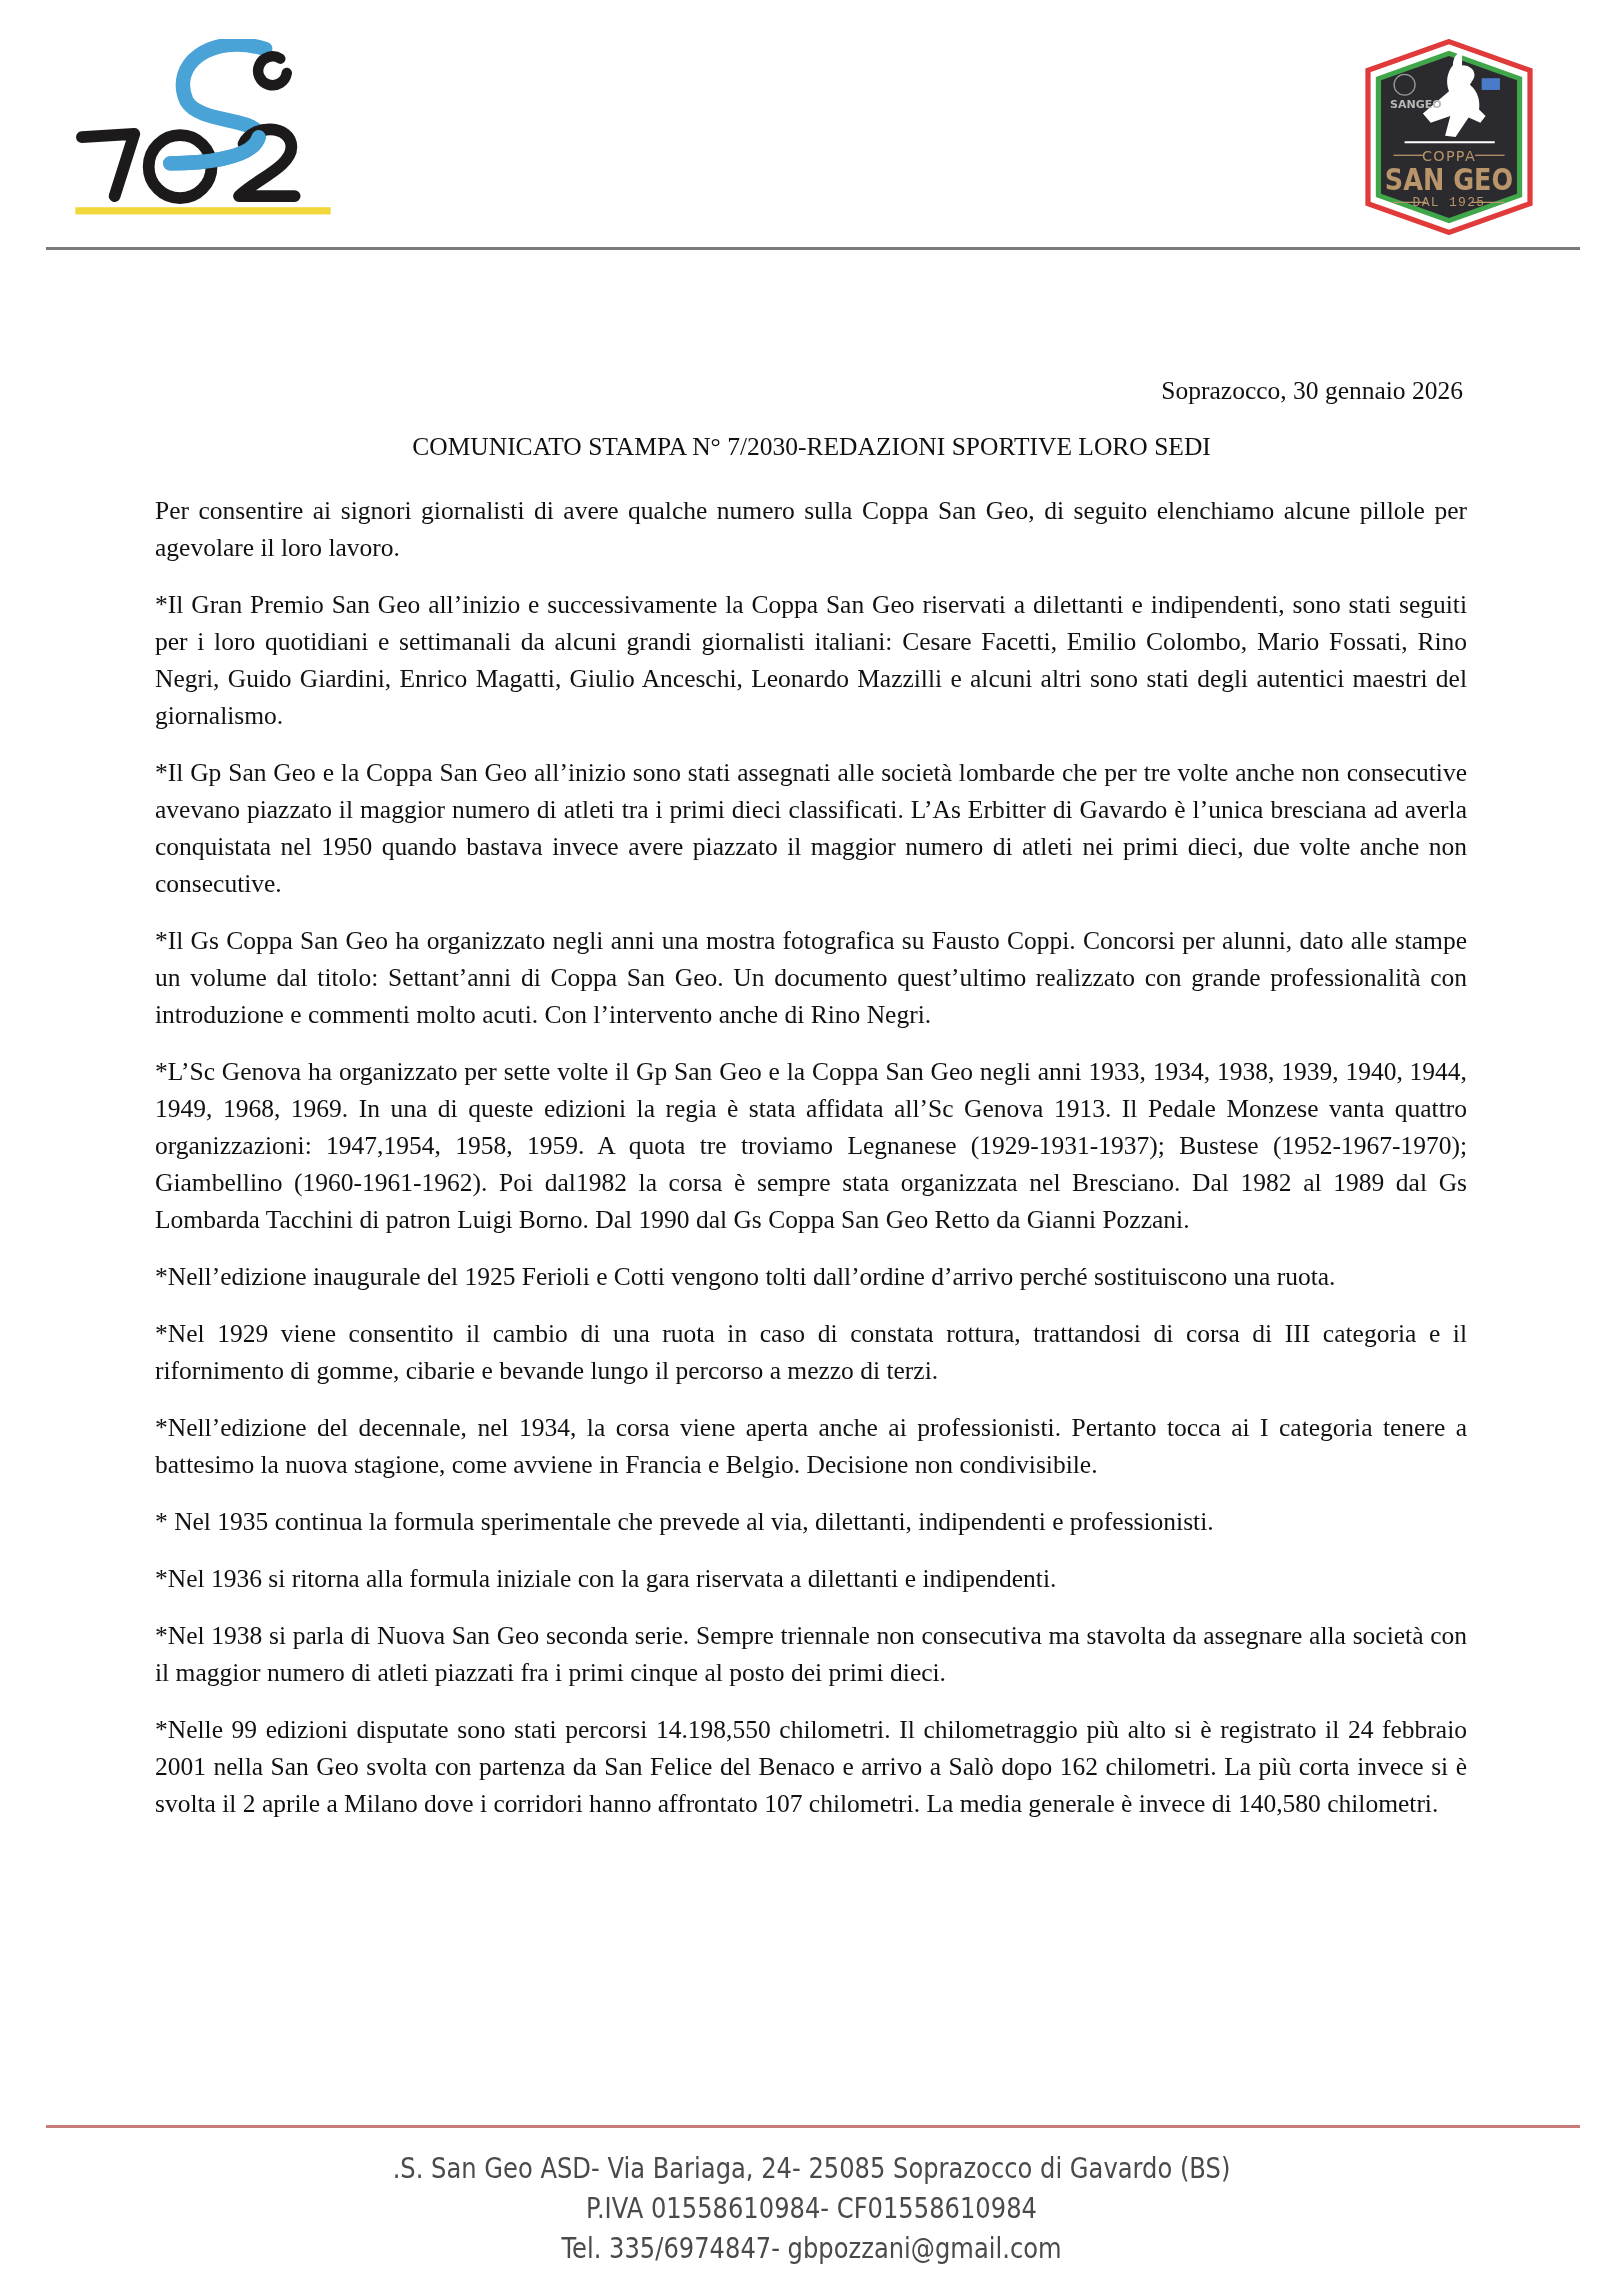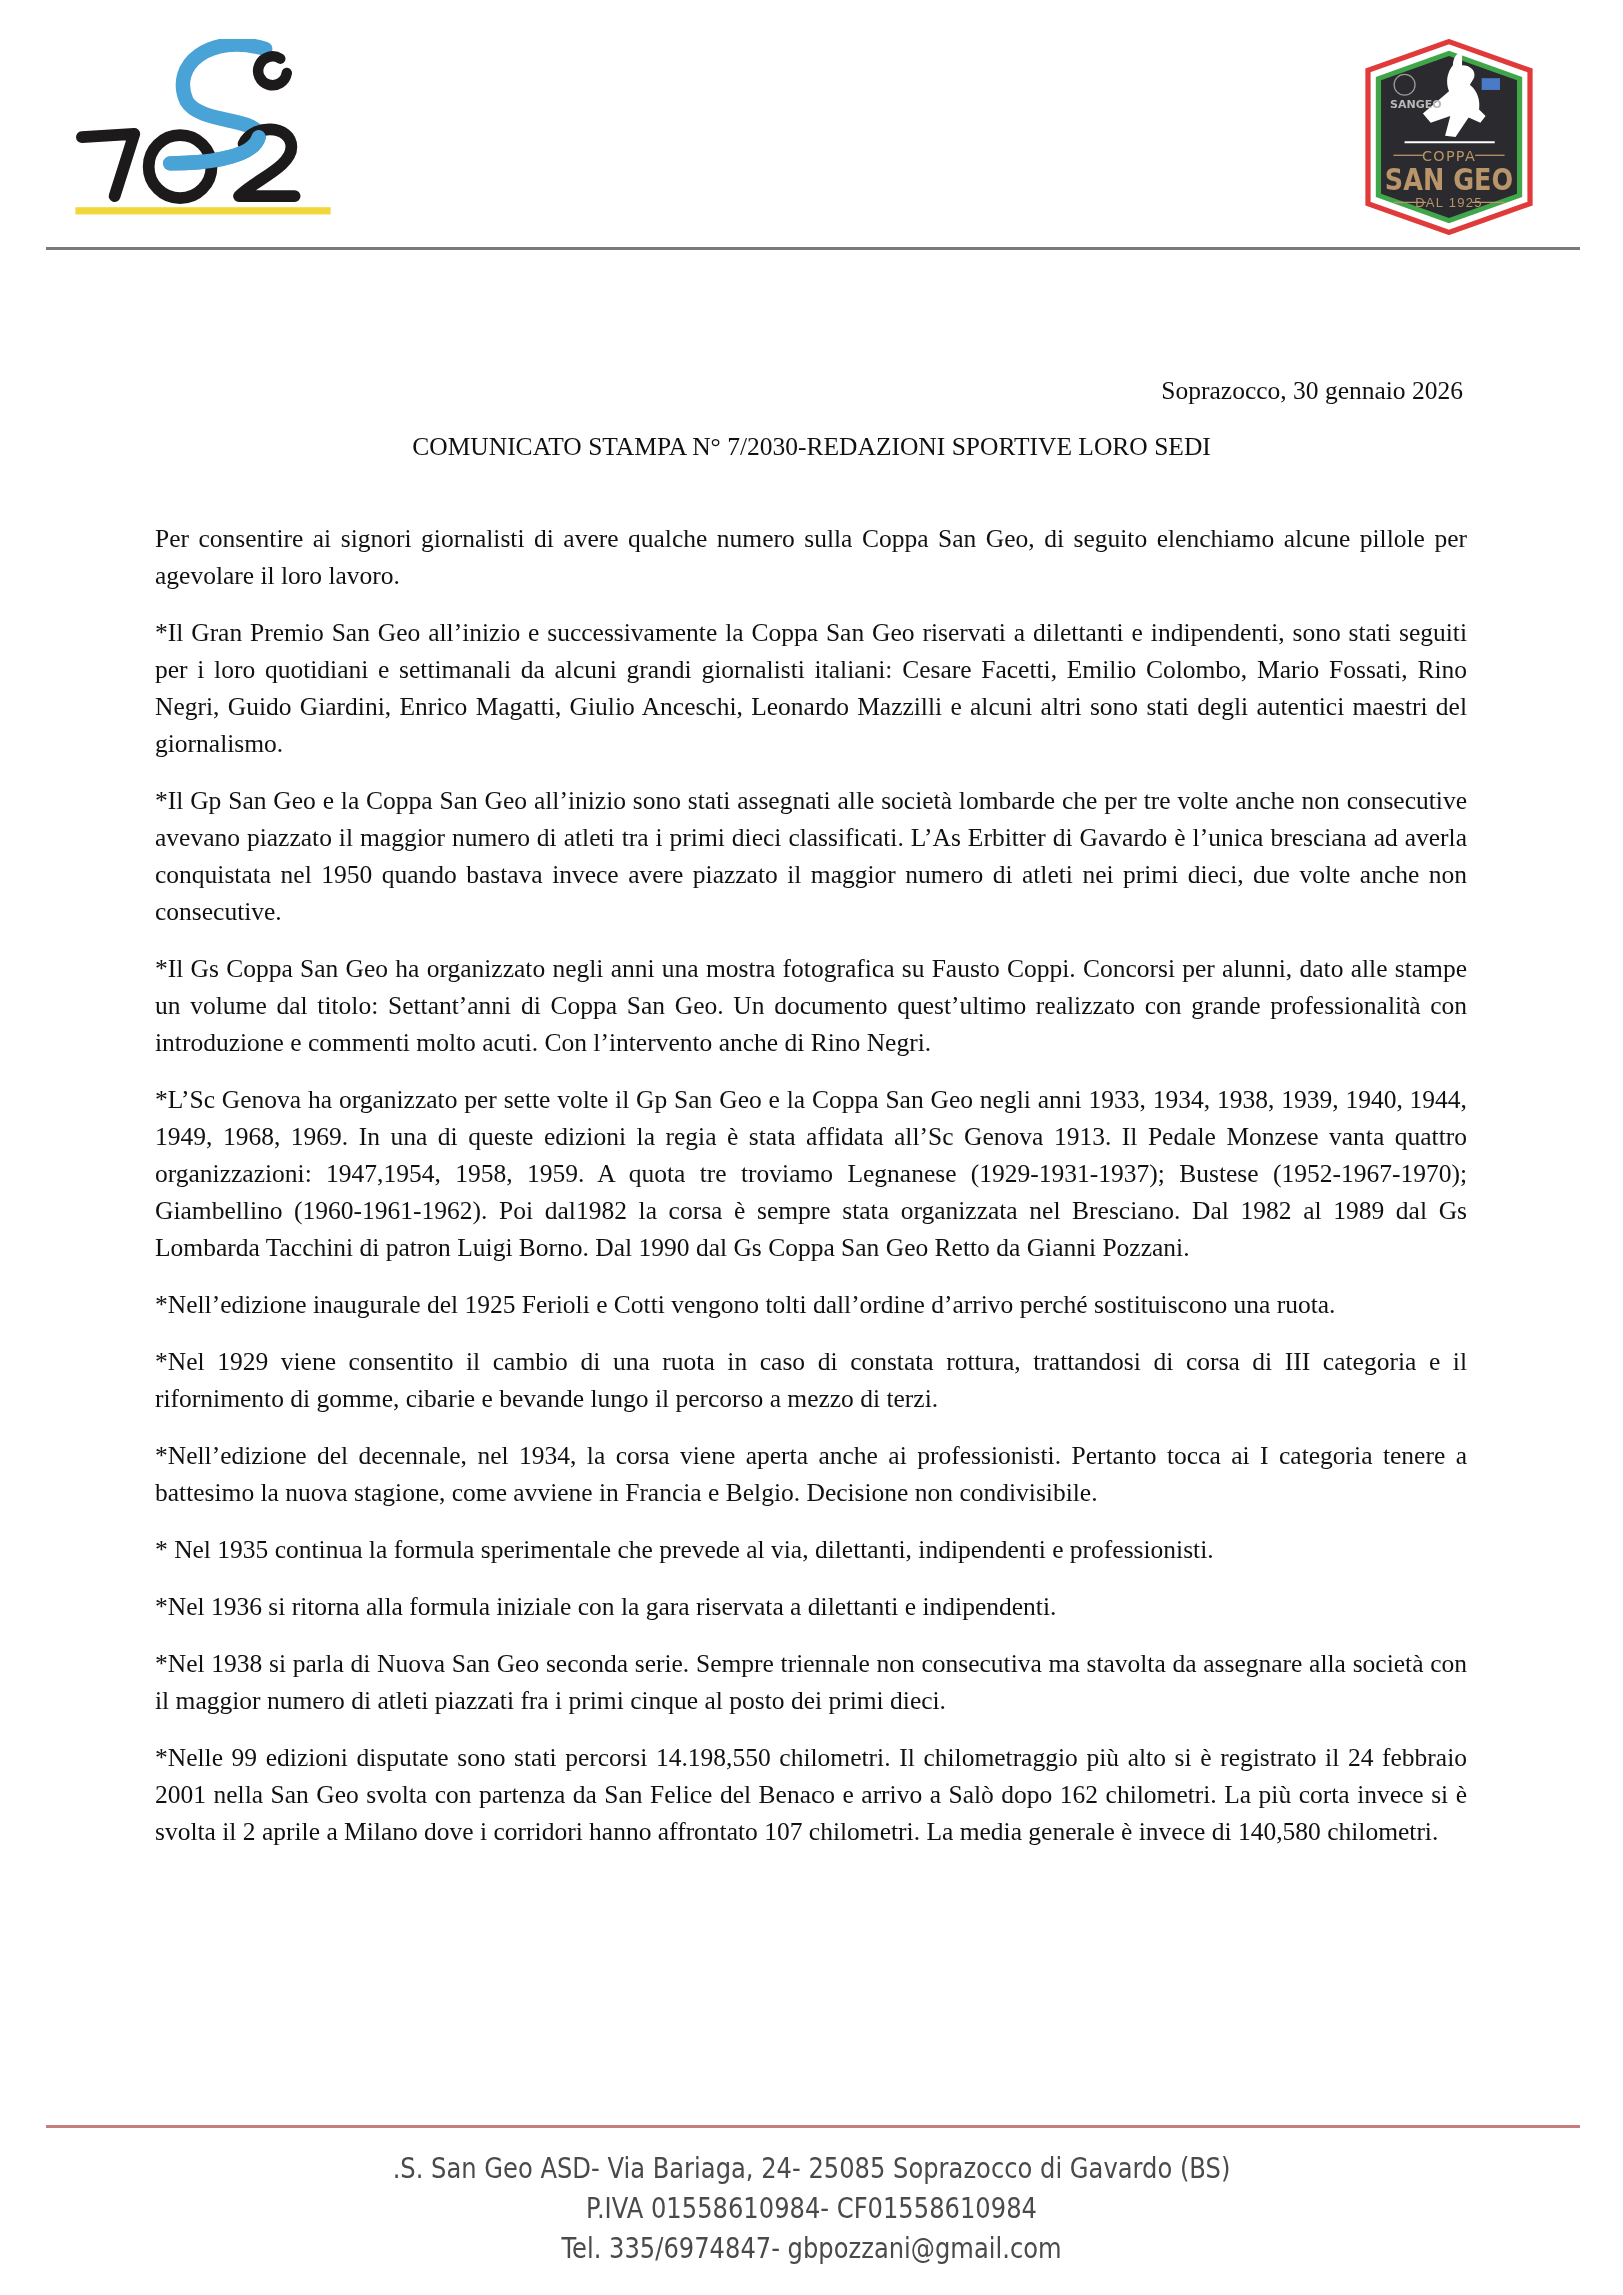--- a/index.html
+++ b/index.html
@@ -10,21 +10,21 @@
   .logo-left { position: absolute; left: 72px; top: 39px; width: 262px; height: 180px; }
   .title-block { position: absolute; left: 458px; top: 58px; width: 753px; text-align: center; }
   .title-main { font-family: "DejaVu Sans", sans-serif; font-weight: bold; font-size: 90px; line-height: 98px; color: #4aa3d6; letter-spacing: 1.3px; transform: scaleX(0.86); transform-origin: center; }
   .title-date { font-family: "DejaVu Sans", sans-serif; font-weight: bold; font-size: 59px; line-height: 72px; color: #c9302c; letter-spacing: 0.7px; transform: scaleX(0.86); transform-origin: center; margin-top: 2.6px; }
   .logo-right { position: absolute; left: 1364px; top: 39px; width: 170px; height: 196px; }
   .header-rule { position: absolute; left: 46px; top: 247px; width: 1534px; height: 2.6px; background: #7a7a7a; }
 
   
   .date-line { position: absolute; top: 376px; right: 160px; font-size: 25.5px; }
   .doc-title { position: absolute; top: 432px; left: 0; width: 1623px; text-align: center; font-size: 25.5px; padding-left: 0; }
-  .content { position: absolute; left: 155px; top: 520px; width: 1312px; font-size: 25.5px; line-height: 37px; }
+  .content { position: absolute; left: 155px; top: 492px; width: 1312px; font-size: 25.5px; line-height: 37px; }
   .content p { margin: 0 0 20px 0; text-align: justify; text-align-last: left; }
 
   
   .footer-rule { position: absolute; left: 46px; top: 2125px; width: 1534px; height: 2.6px; background: #c97c7c; }
   .footer { position: absolute; left: 0; top: 2148px; width: 1623px; text-align: center; font-family: "DejaVu Sans", sans-serif; color: #4a4a4a; font-size: 27.5px; line-height: 40px; }
   .footer div { transform: scaleX(0.88); transform-origin: center; }
 </style>
 </head>
 <body>
 
@@ -60,21 +60,21 @@
       <circle cx="62" cy="70" r="16" fill="none" stroke="#9a9a9a" stroke-width="2"></circle>
       <rect x="180" y="60" width="28" height="18" fill="#4a7bc8"></rect>
       <line x1="45" y1="178" x2="90" y2="178" stroke="#b8956a" stroke-width="2"></line>
       <line x1="170" y1="178" x2="215" y2="178" stroke="#b8956a" stroke-width="2"></line>
       <line x1="45" y1="250" x2="95" y2="250" stroke="#b8956a" stroke-width="2"></line>
       <line x1="165" y1="250" x2="215" y2="250" stroke="#b8956a" stroke-width="2"></line>
     </svg>
     <div style="position:absolute;left:26px;top:59px;font-family:'DejaVu Sans',sans-serif;font-size:11px;font-weight:bold;color:#b8b8b8;">SANGEO</div>
     <div style="position:absolute;left:0;top:109px;width:170px;text-align:center;font-family:'DejaVu Sans',sans-serif;font-size:14.4px;color:#b8956a;letter-spacing:1.3px;">COPPA</div>
     <div style="position:absolute;left:0;top:123px;width:170px;text-align:center;font-family:'DejaVu Sans',sans-serif;font-size:30px;font-weight:bold;color:#b8956a;transform:scaleX(0.85);">SAN GEO</div>
-    <div style="position:absolute;left:0;top:156px;width:170px;text-align:center;font-family:Liberation Sans, sans-serif;font-size:13px;color:#b8956a;letter-spacing:1.3px;">DAL 1925</div>
+    <div style="position:absolute;left:0;top:156px;width:170px;text-align:center;font-family:Liberation Mono, monospace;font-size:13px;color:#b8956a;letter-spacing:1.3px;">DAL 1925</div>
   </div>
 
   <div class="header-rule"></div>
 </div>
 
 <div class="date-line">Soprazocco, 30 gennaio 2026</div>
 <div class="doc-title">COMUNICATO STAMPA N° 7/2030-REDAZIONI SPORTIVE LORO SEDI</div>
 
 <div class="content">
   <p>Per consentire ai signori giornalisti di avere qualche numero sulla Coppa San Geo, di seguito elenchiamo alcune pillole per agevolare il loro lavoro.</p>

